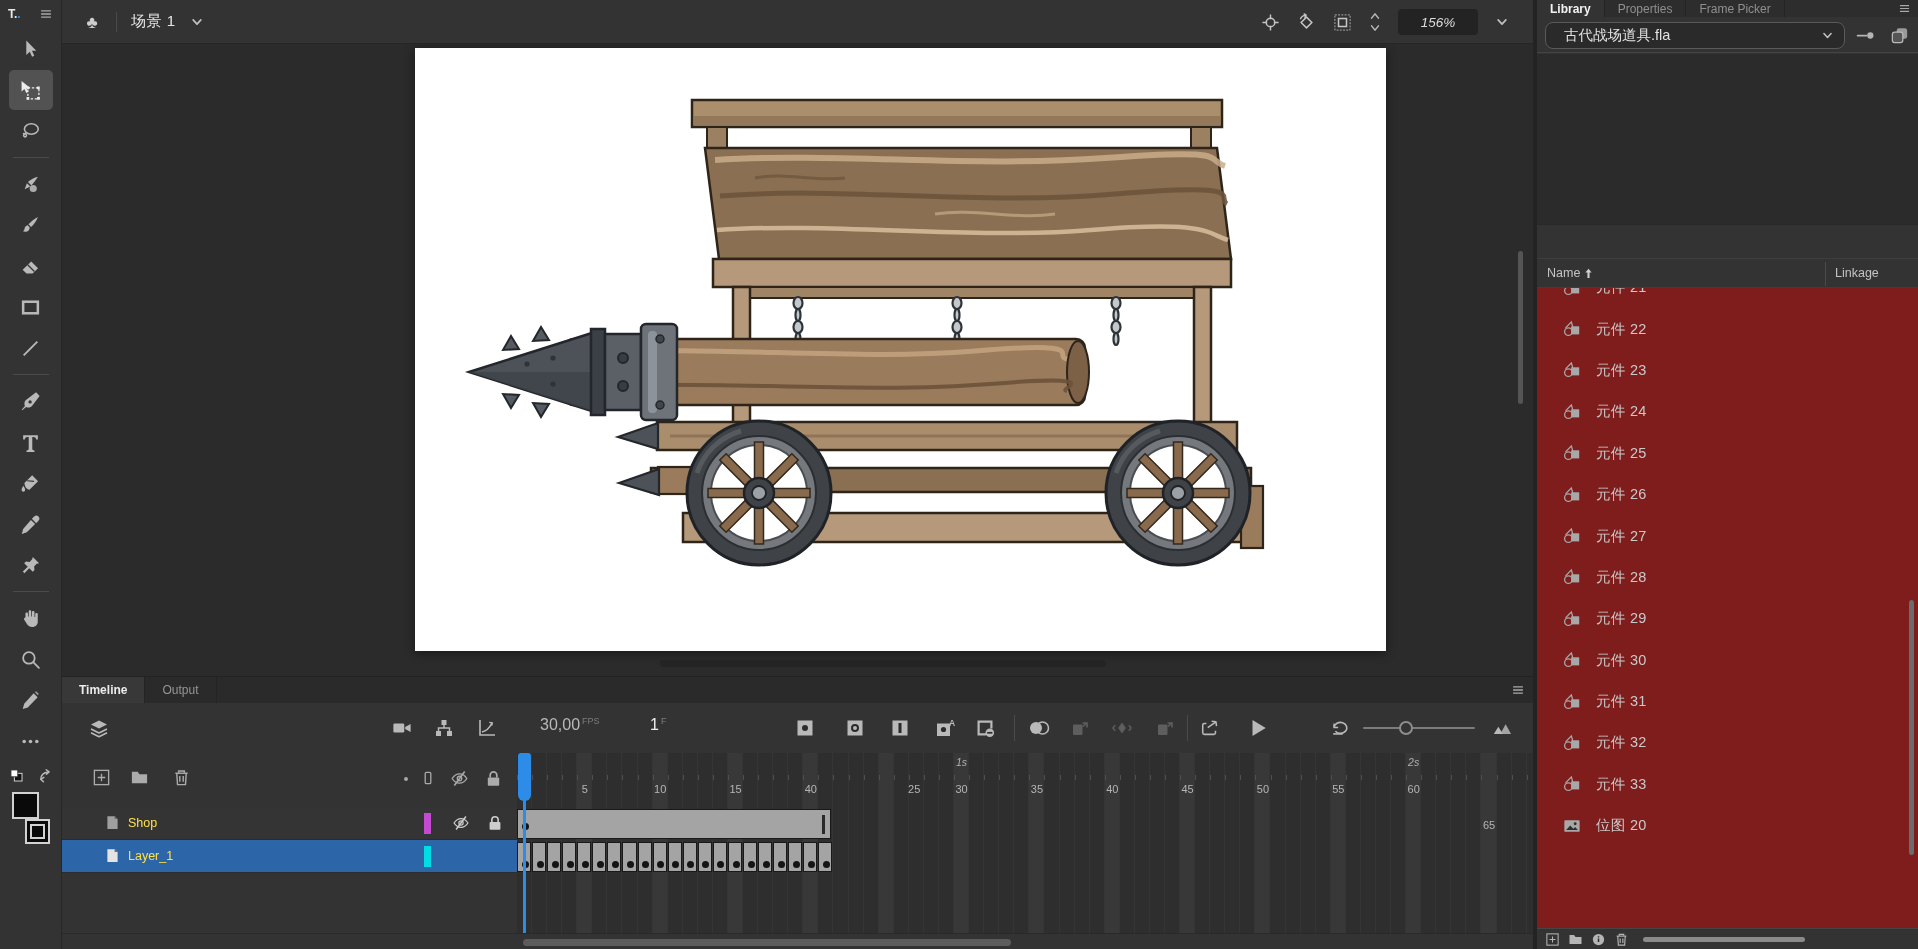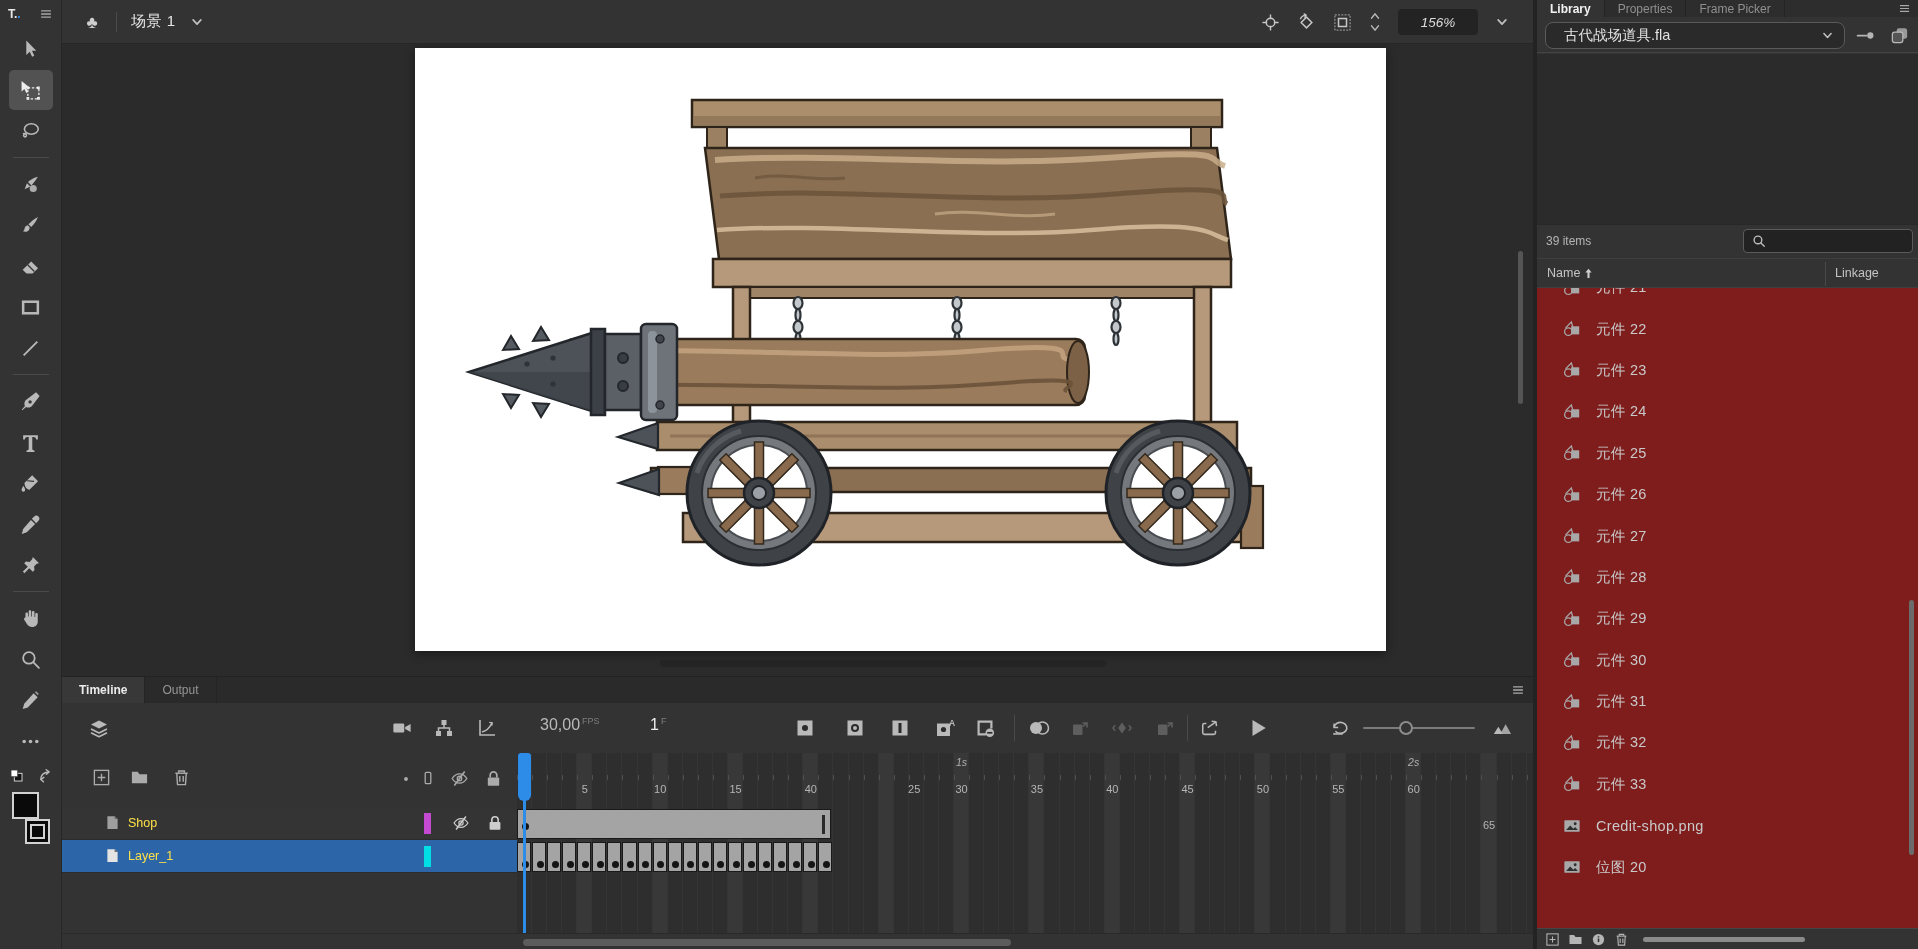--- a/index.html
+++ b/index.html
@@ -931,31 +931,20 @@
           </svg>
         </span>
       <span class="doc-ic" style="left:352px">
           <svg viewBox="0 0 22 20">
             <rect x="8" y="2.5" width="11" height="11" rx="2.5" fill="#9a9a9a"></rect>
             <rect x="3.5" y="6.5" width="11" height="11" rx="2.5" fill="#555" stroke="#b9b9b9" stroke-width="1.3"></rect>
           </svg>
         </span>
     </div>
     <div class="lib-preview"></div>
-    <div class="lib-stats">
-      <span class="items-count">39 items</span>
-      <div class="search-box">
-        <span>
-            <svg viewBox="0 0 20 20" fill="none" stroke="currentColor" stroke-width="2">
-              <circle cx="8.5" cy="8.5" r="5.5"></circle>
-              <path d="M12.8 12.8 17.5 17.5" stroke-linecap="round"></path>
-            </svg>
-          </span>
-      </div>
-    </div>
     <div class="lib-colhead">
       <span class="col-name">
           <span>Name</span>
           <span>
             <svg viewBox="0 0 20 20" fill="currentColor">
               <path d="M10 2.5l4.8 6h-3.2V17h-3.2V8.5H5.2z"></path>
             </svg>
           </span>
         </span>
       <span class="col-sep"></span>
@@ -1084,30 +1073,20 @@
         </div>
         <div class="lib-row">
           <span class="li-icon">
             <svg viewBox="0 0 20 20">
               <rect x="9" y="7" width="9" height="9" fill="currentColor"></rect>
               <circle cx="6" cy="13" r="4.2" fill="none" stroke="currentColor" stroke-width="1.4"></circle>
               <path d="M2.8 8.8 9.3 2.2l1.9 6.6" fill="none" stroke="currentColor" stroke-width="1.4"></path>
             </svg>
           </span>
           <span class="li-name">元件 33</span>
-        </div>
-        <div class="lib-row">
-          <span class="li-icon">
-            <svg viewBox="0 0 20 20">
-              <rect x="1.5" y="3.5" width="17" height="13" rx="1" fill="currentColor"></rect>
-              <circle cx="13.5" cy="7.5" r="1.6" fill="#2e2e2e"></circle>
-              <path d="M3.5 14.5l4.5-5 3.5 3.5 2-2 3 3.5z" fill="#2e2e2e"></path>
-            </svg>
-          </span>
-          <span class="li-name">Credit-shop.png</span>
         </div>
         <div class="lib-row">
           <span class="li-icon">
             <svg viewBox="0 0 20 20">
               <rect x="1.5" y="3.5" width="17" height="13" rx="1" fill="currentColor"></rect>
               <circle cx="13.5" cy="7.5" r="1.6" fill="#2e2e2e"></circle>
               <path d="M3.5 14.5l4.5-5 3.5 3.5 2-2 3 3.5z" fill="#2e2e2e"></path>
             </svg>
           </span>
           <span class="li-name">位图 20</span>

